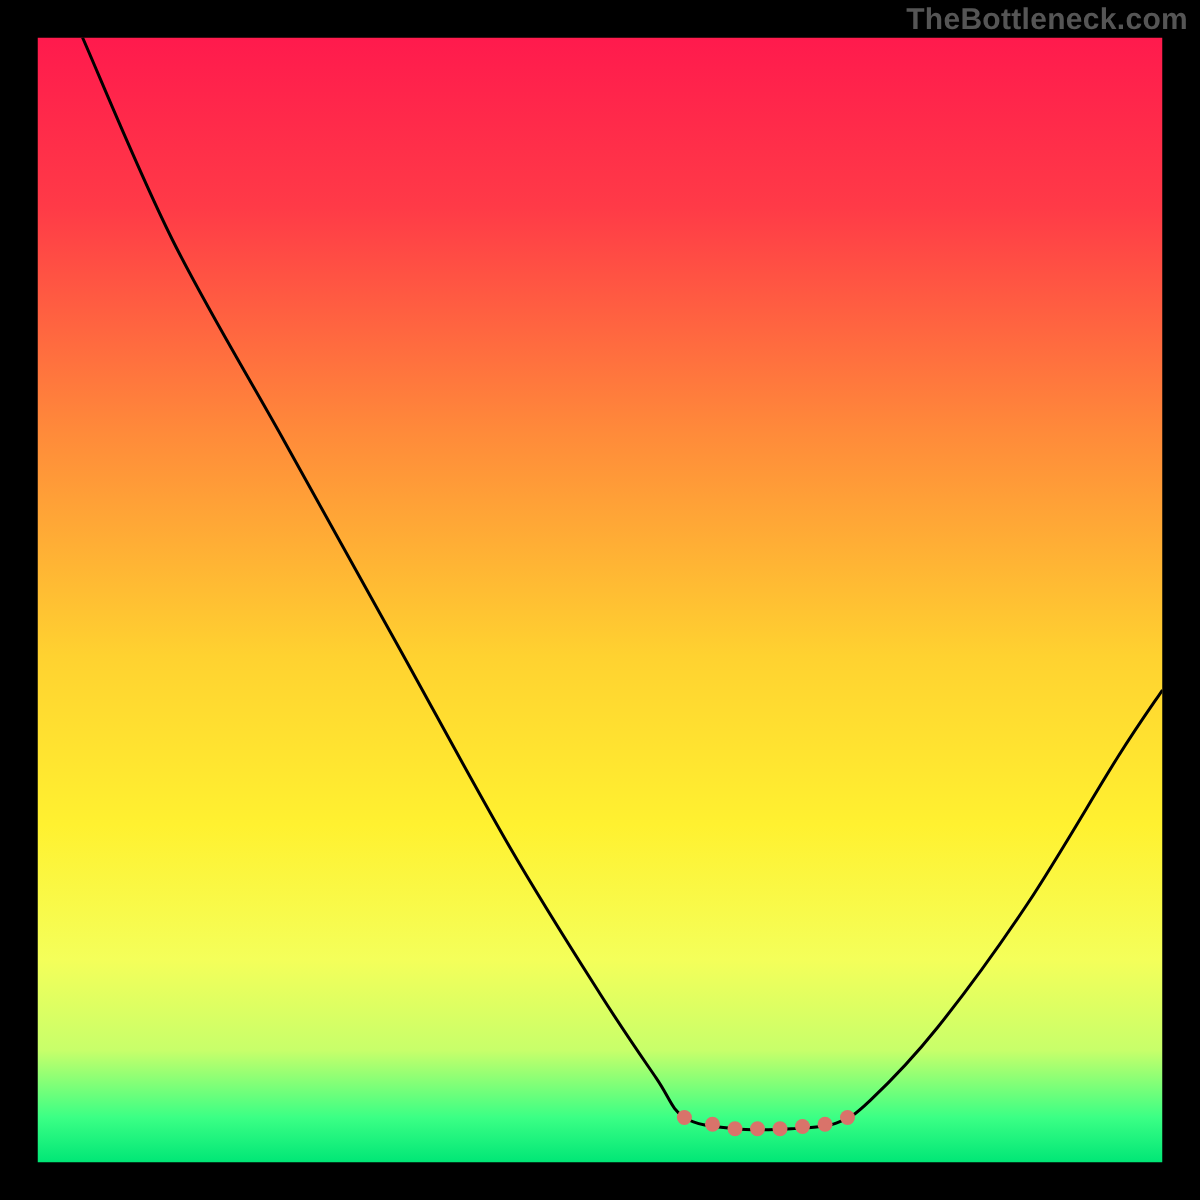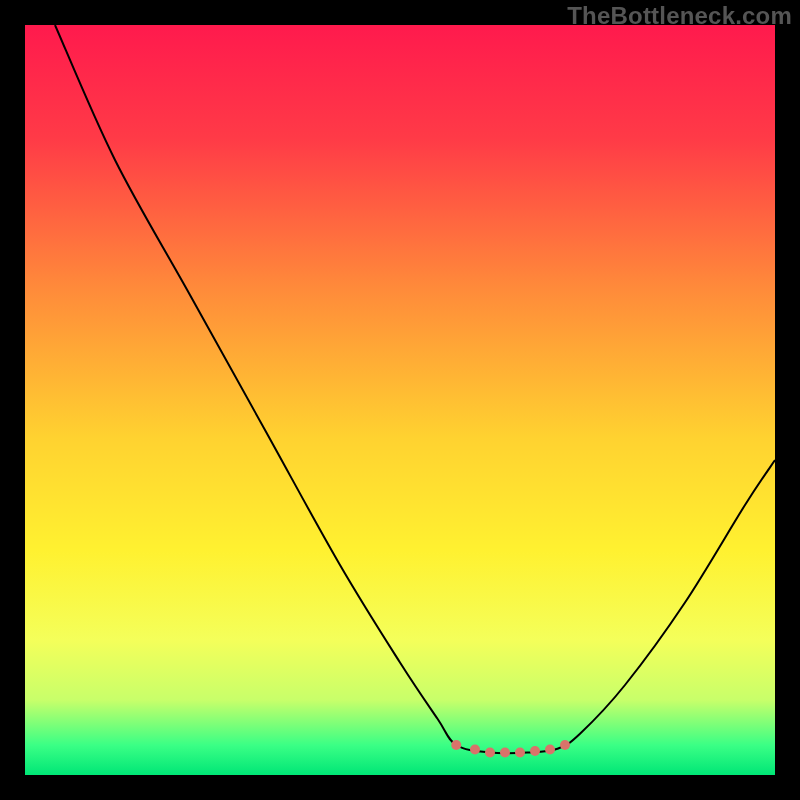--- a/index.html
+++ b/index.html
@@ -15,21 +15,21 @@
     position: relative;
     width: 800px;
     height: 800px;
     background: #000;
   }
   .watermark {
     position: absolute;
     top: 2px;
     right: 8px;
     color: #555;
-    font-size: 24px;
+    font-size: 20px;
     font-weight: 600;
     letter-spacing: 0.2px;
     z-index: 10;
   }
   .plot-frame {
     position: absolute;
     left: 25px;
     top: 25px;
     width: 750px;
     height: 750px;

